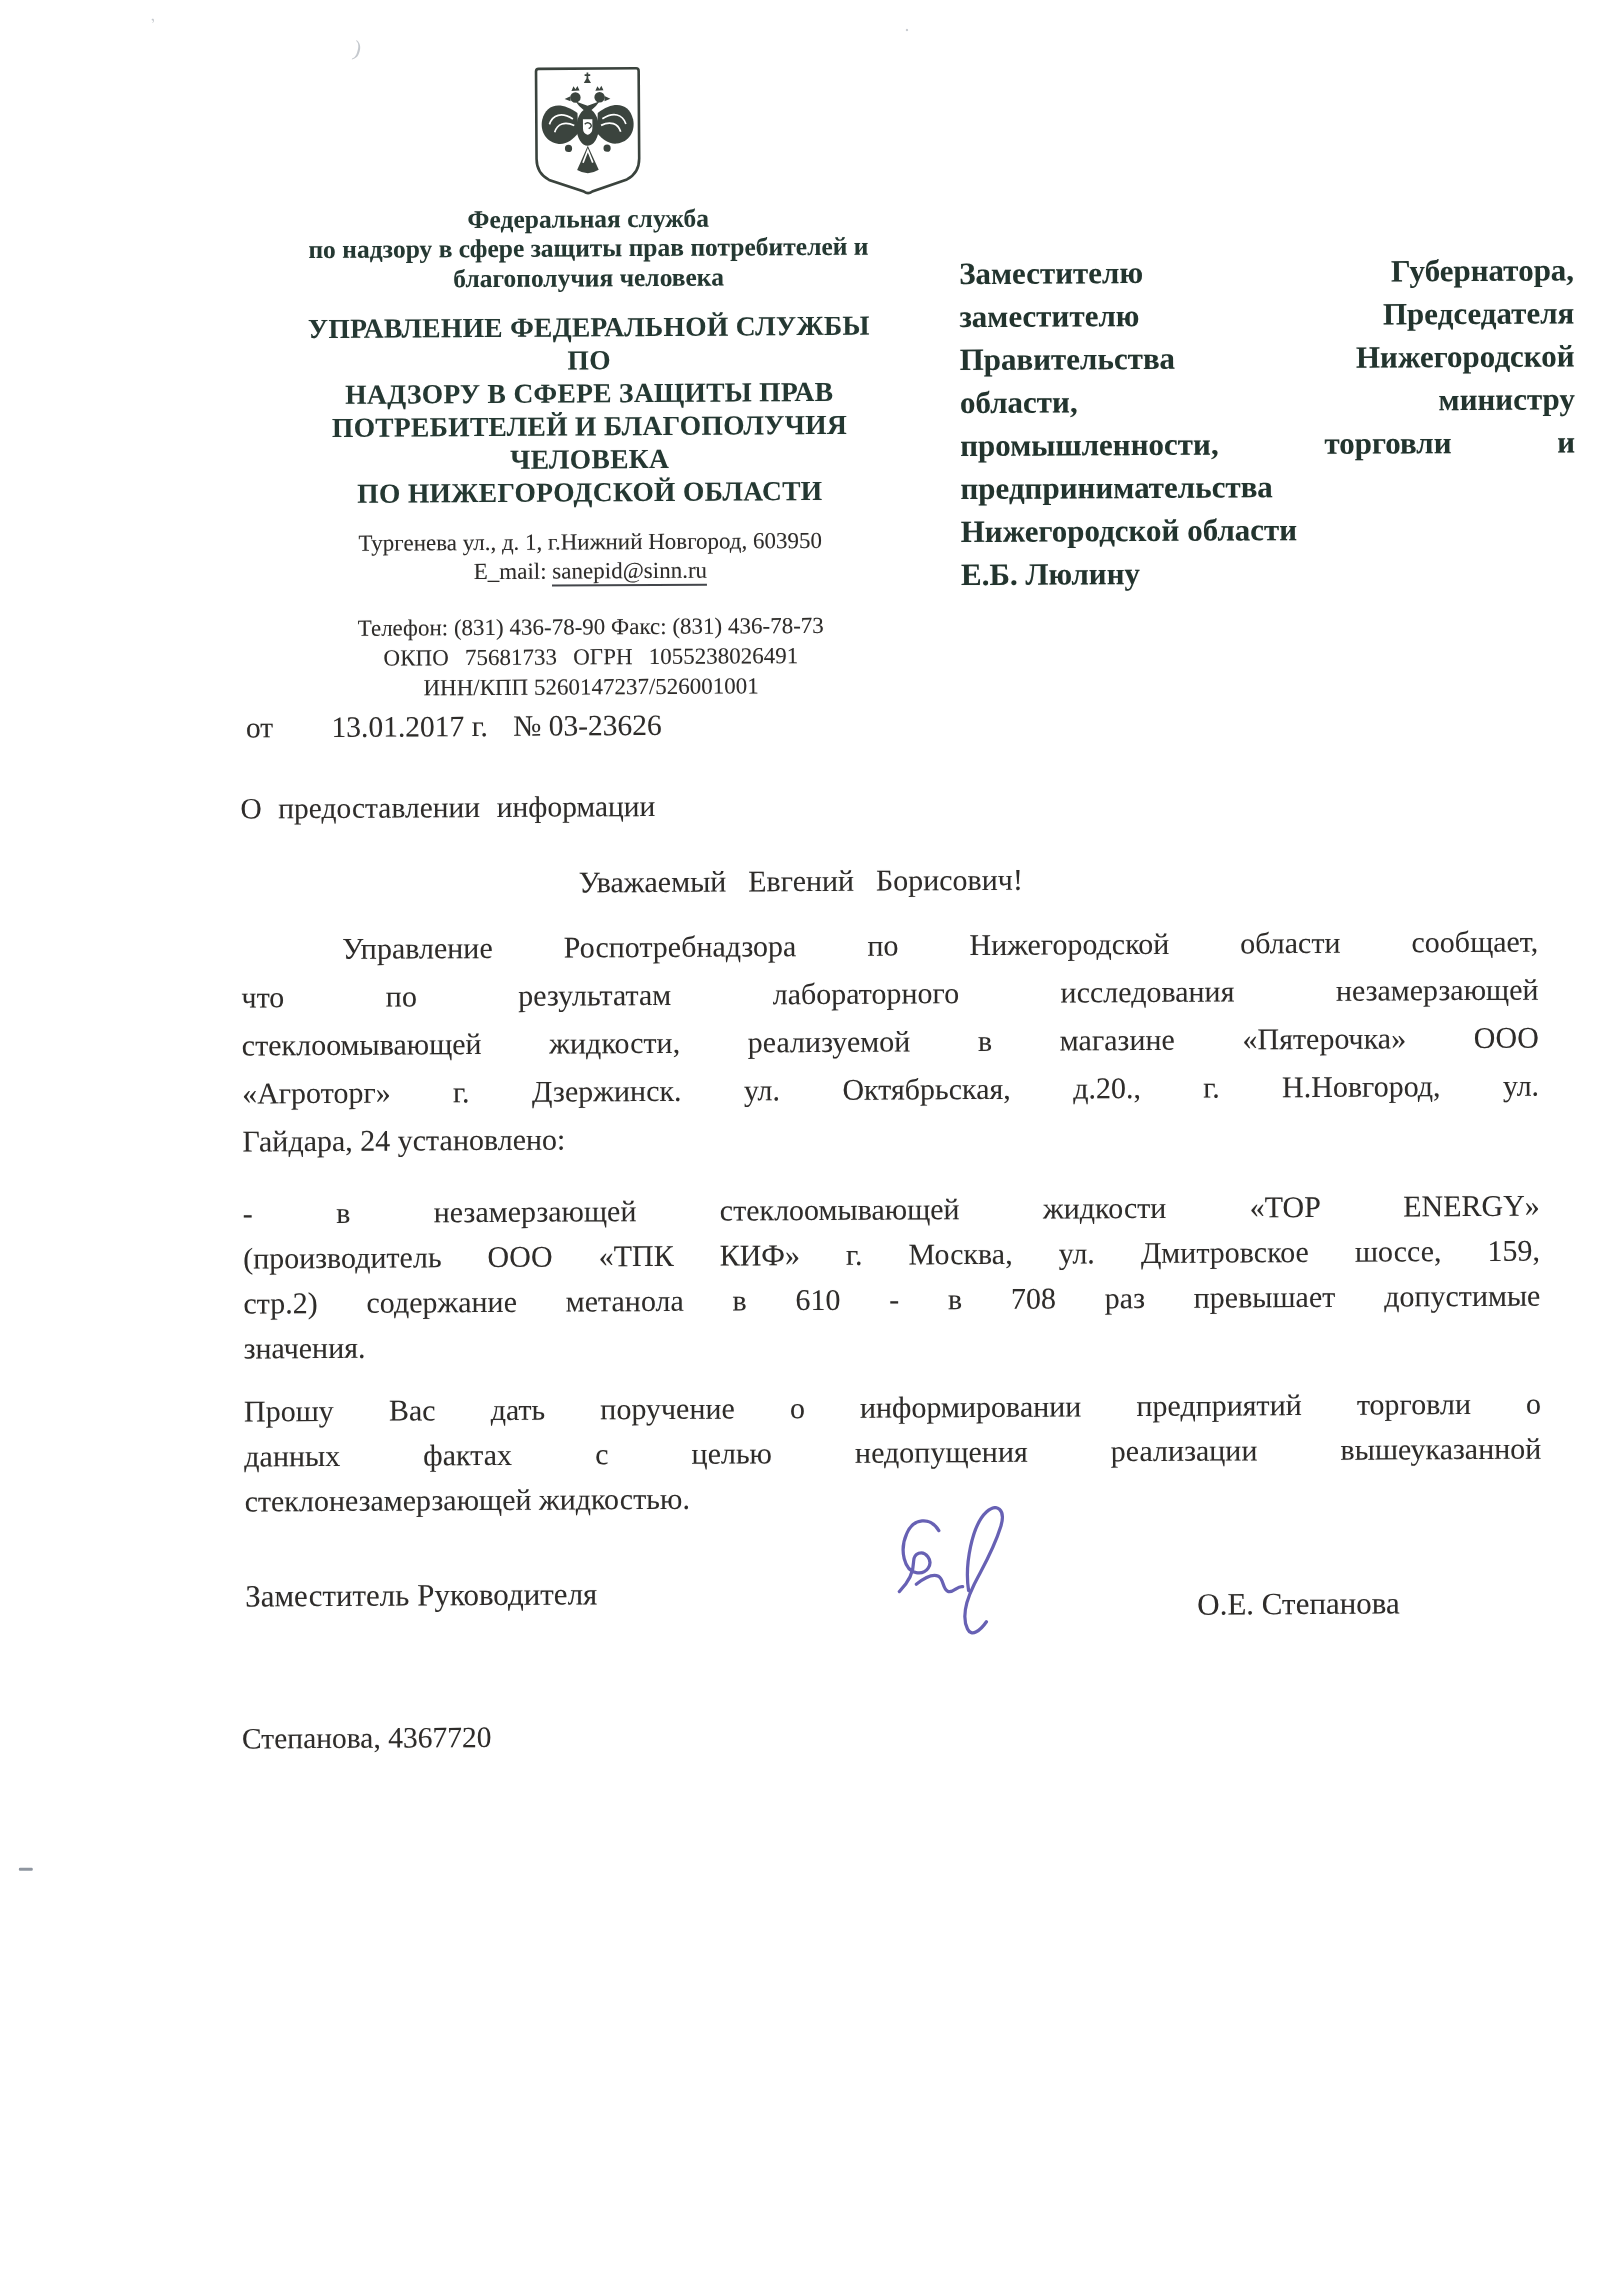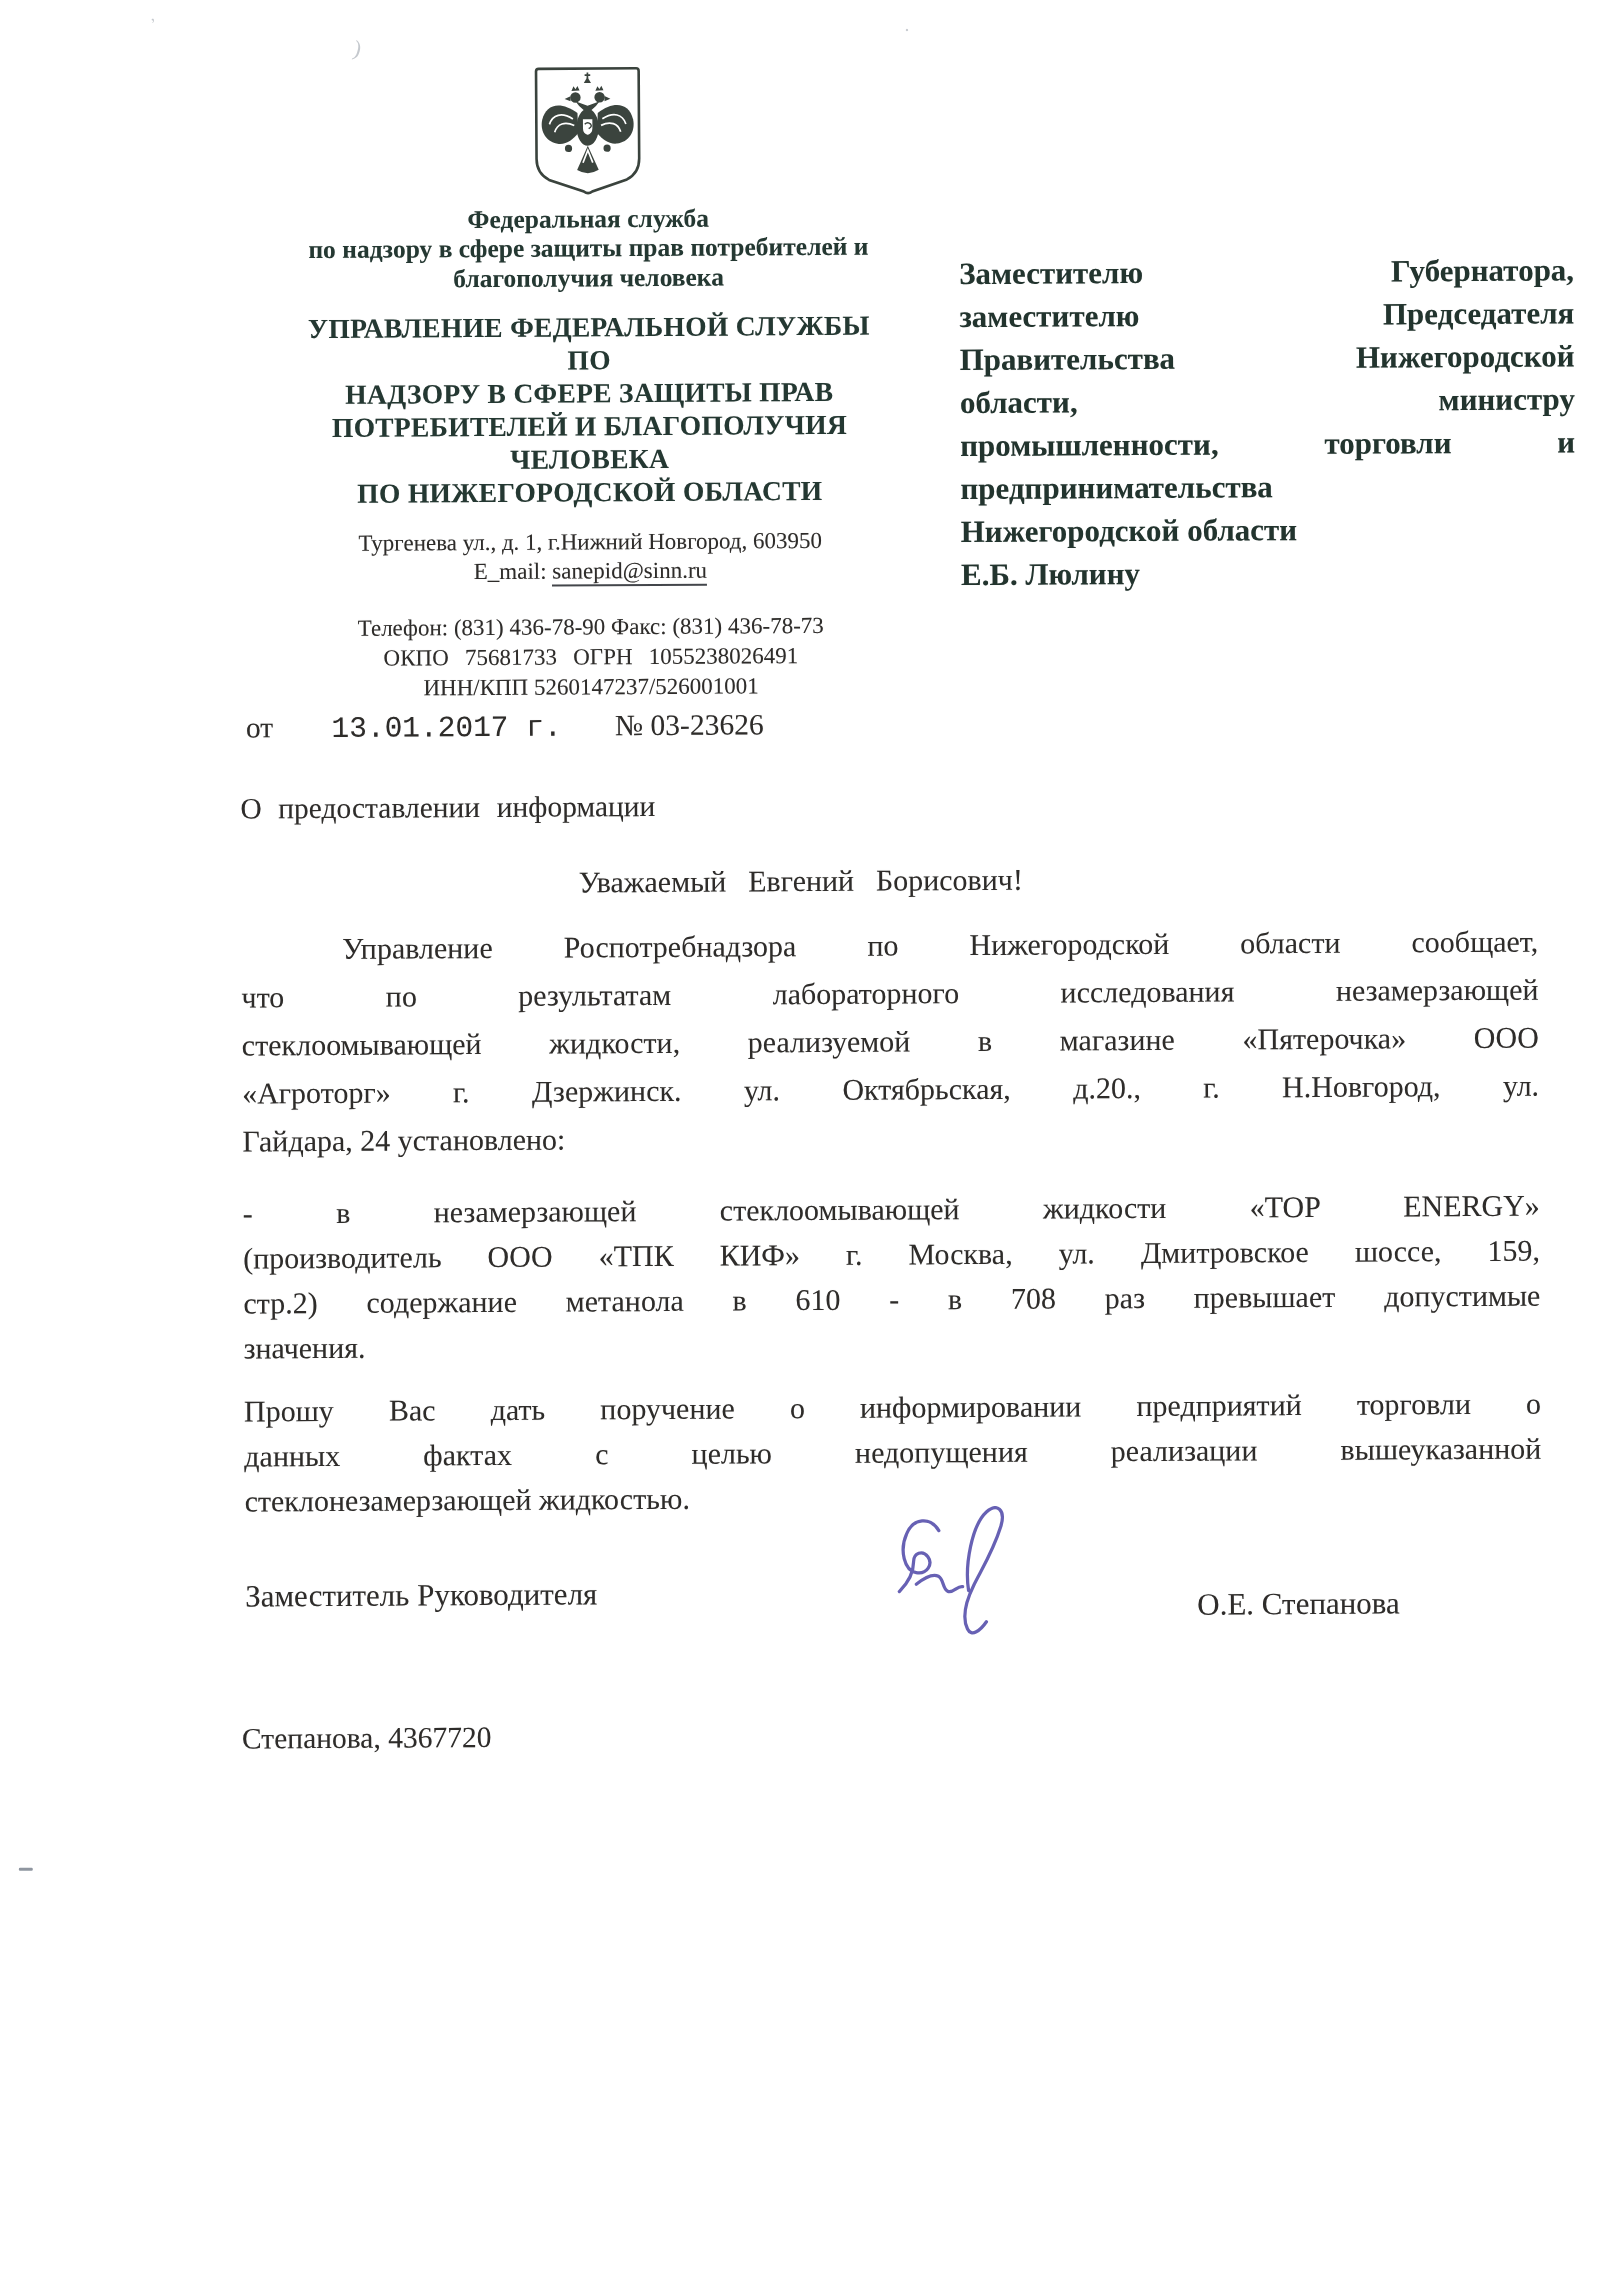--- a/index.html
+++ b/index.html
@@ -18,22 +18,22 @@
   .addr{margin-top:19px;font-size:23px;line-height:29.5px;}
   .u{border-bottom:2px solid #43464b;padding-bottom:1.3px;}
   .contact{margin-top:26px;font-size:23px;line-height:30px;}
   .okpo{word-spacing:10.5px;}
   
   .addressee{position:absolute;left:963px;top:253px;width:615px;
              font-weight:bold;font-size:31px;line-height:43px;color:#22342e;}
   .j{text-align:justify;text-align-last:justify;}
   
   .refline{position:absolute;left:247px;top:708px;font-size:29.5px;white-space:nowrap;}
-  .refline .d{margin-left:51px;font-family:Liberation Mono, monospace;}
-  .refline .n{margin-left:46px;}
+  .refline .d{margin-left:51px;}
+  .refline .n{margin-left:18px;}
   .subject{position:absolute;left:241px;top:789px;font-size:29.5px;word-spacing:9.2px;white-space:nowrap;}
   .salutation{position:absolute;left:579px;top:864px;font-size:30px;word-spacing:14.4px;white-space:nowrap;}
   
   .bodyblock{position:absolute;left:241px;top:922px;width:1297px;font-size:30px;}
   .bl{height:48px;line-height:48px;}
   .bl2{height:45px;line-height:45px;}
   .indent{padding-left:101px;}
   .p2start{margin-top:25px;}
   .p3start{margin-top:18.3px;}
   

